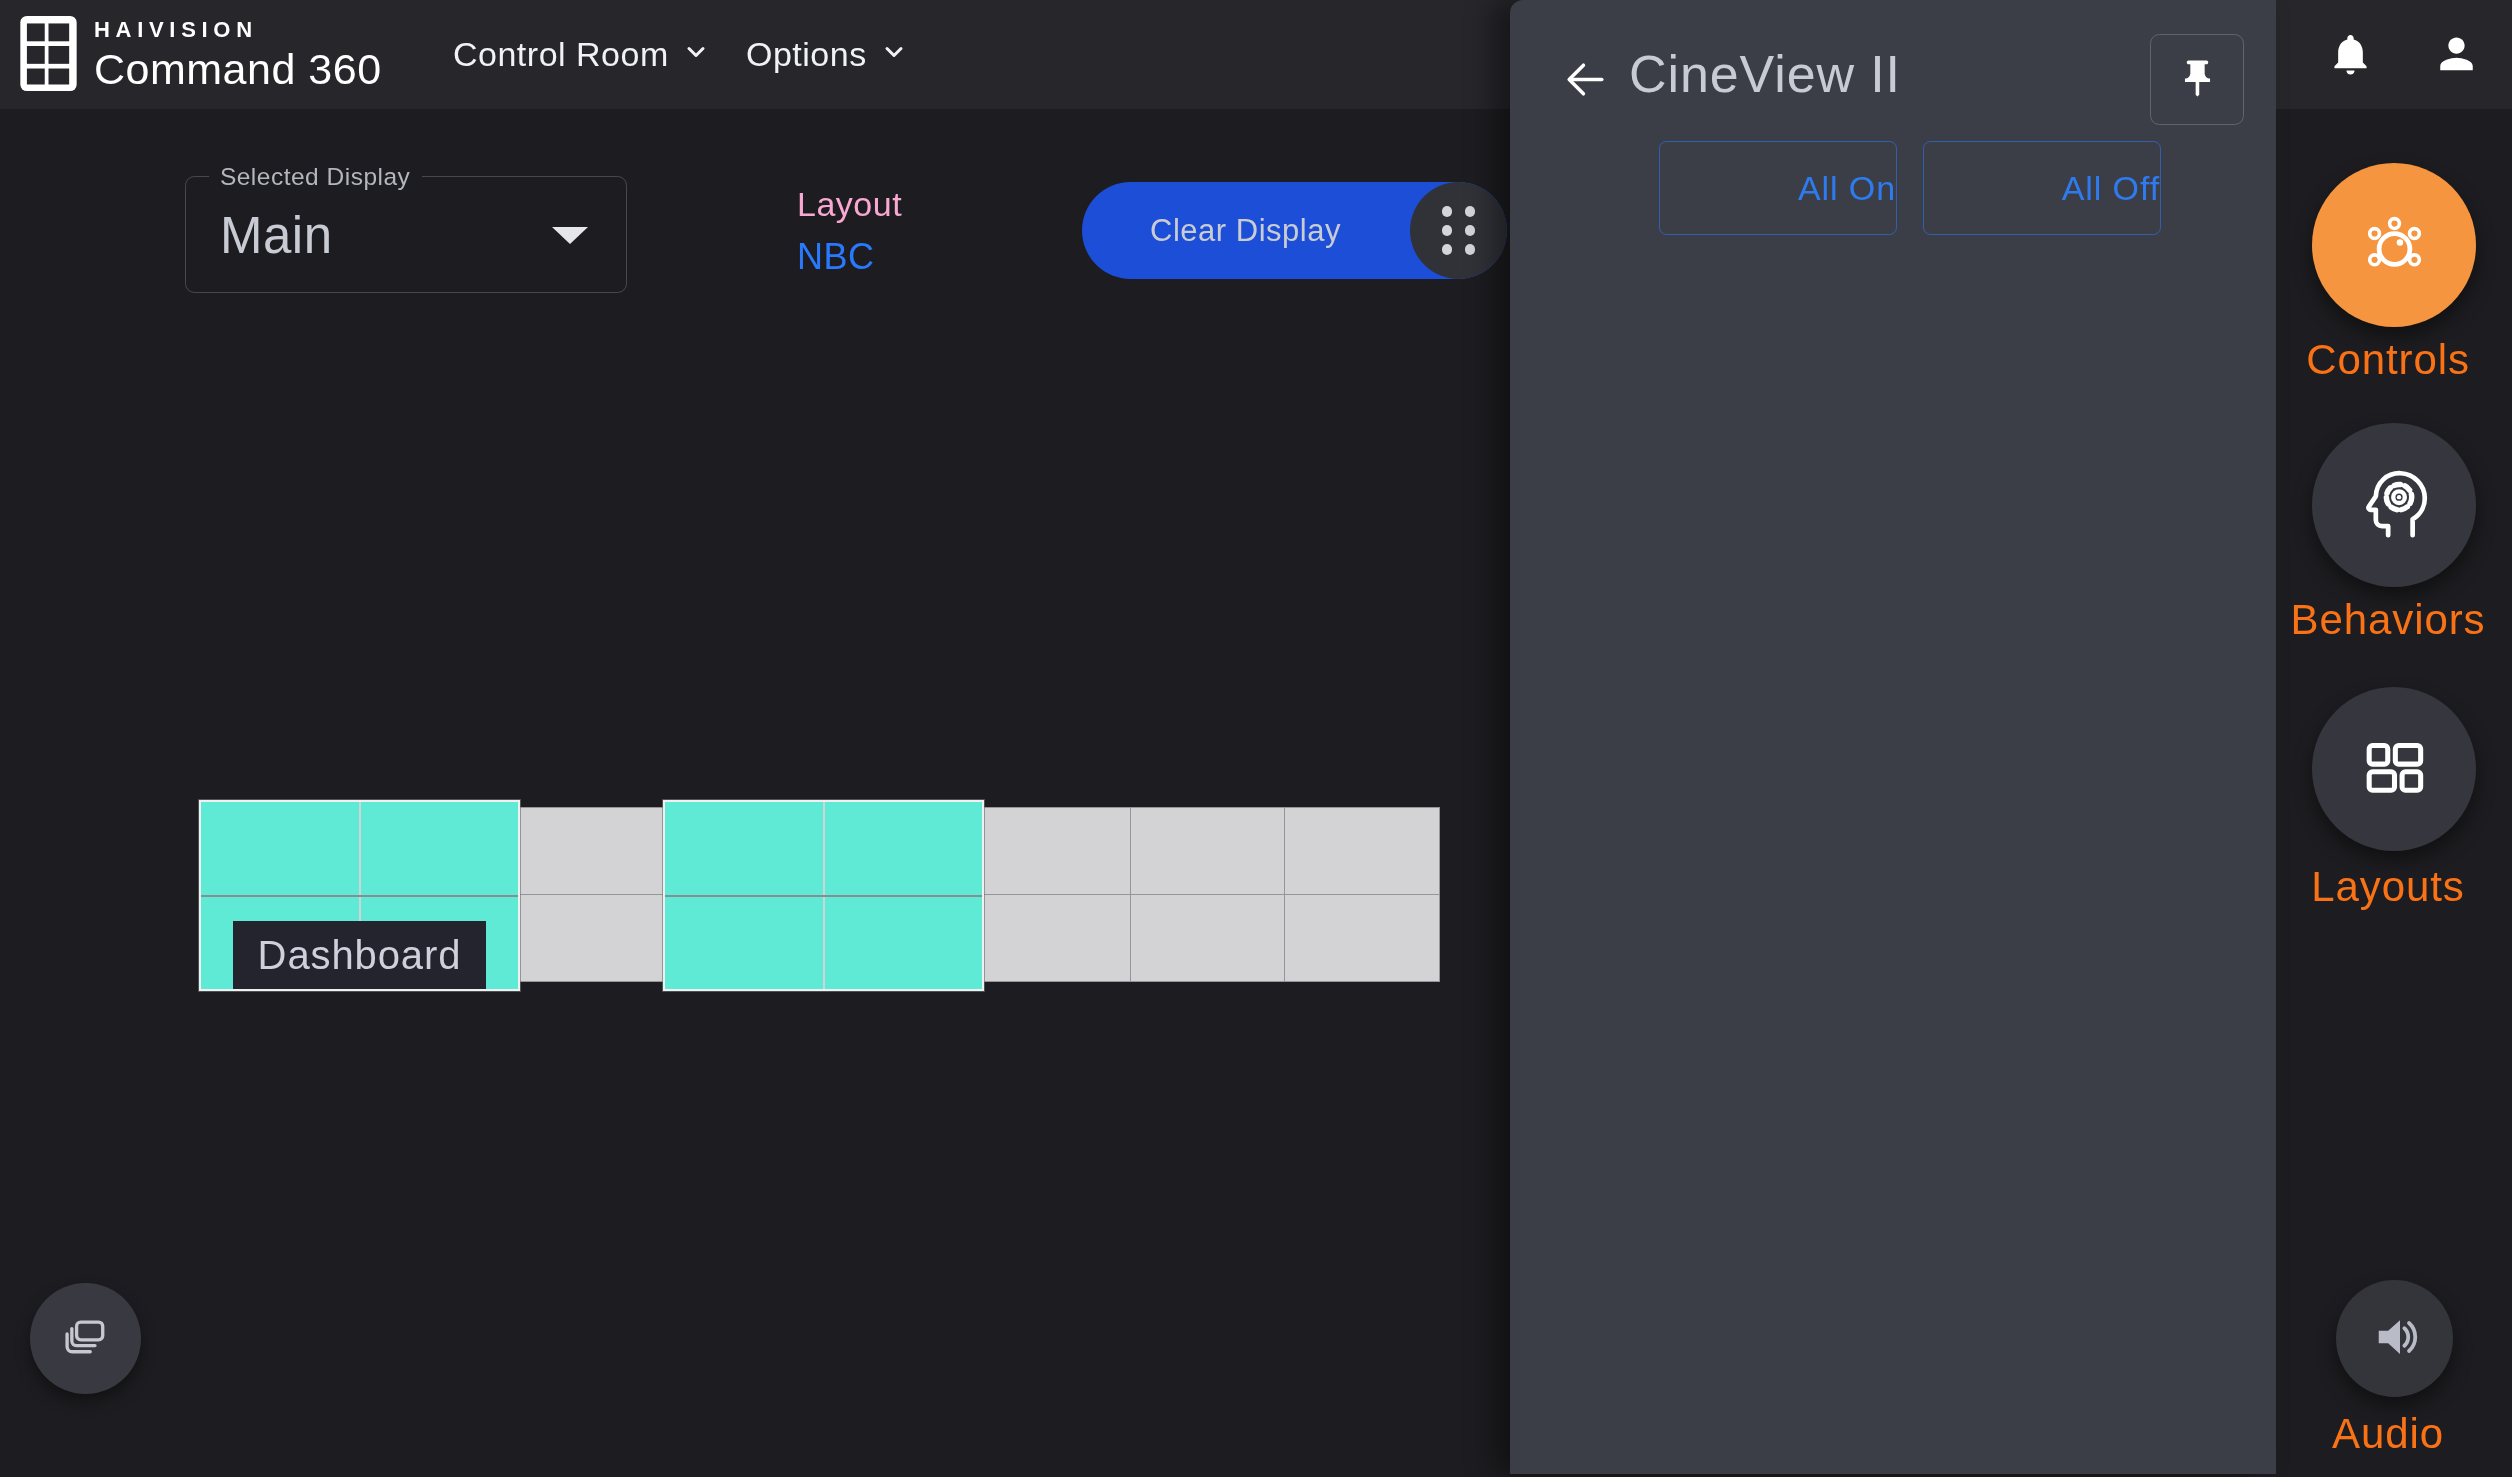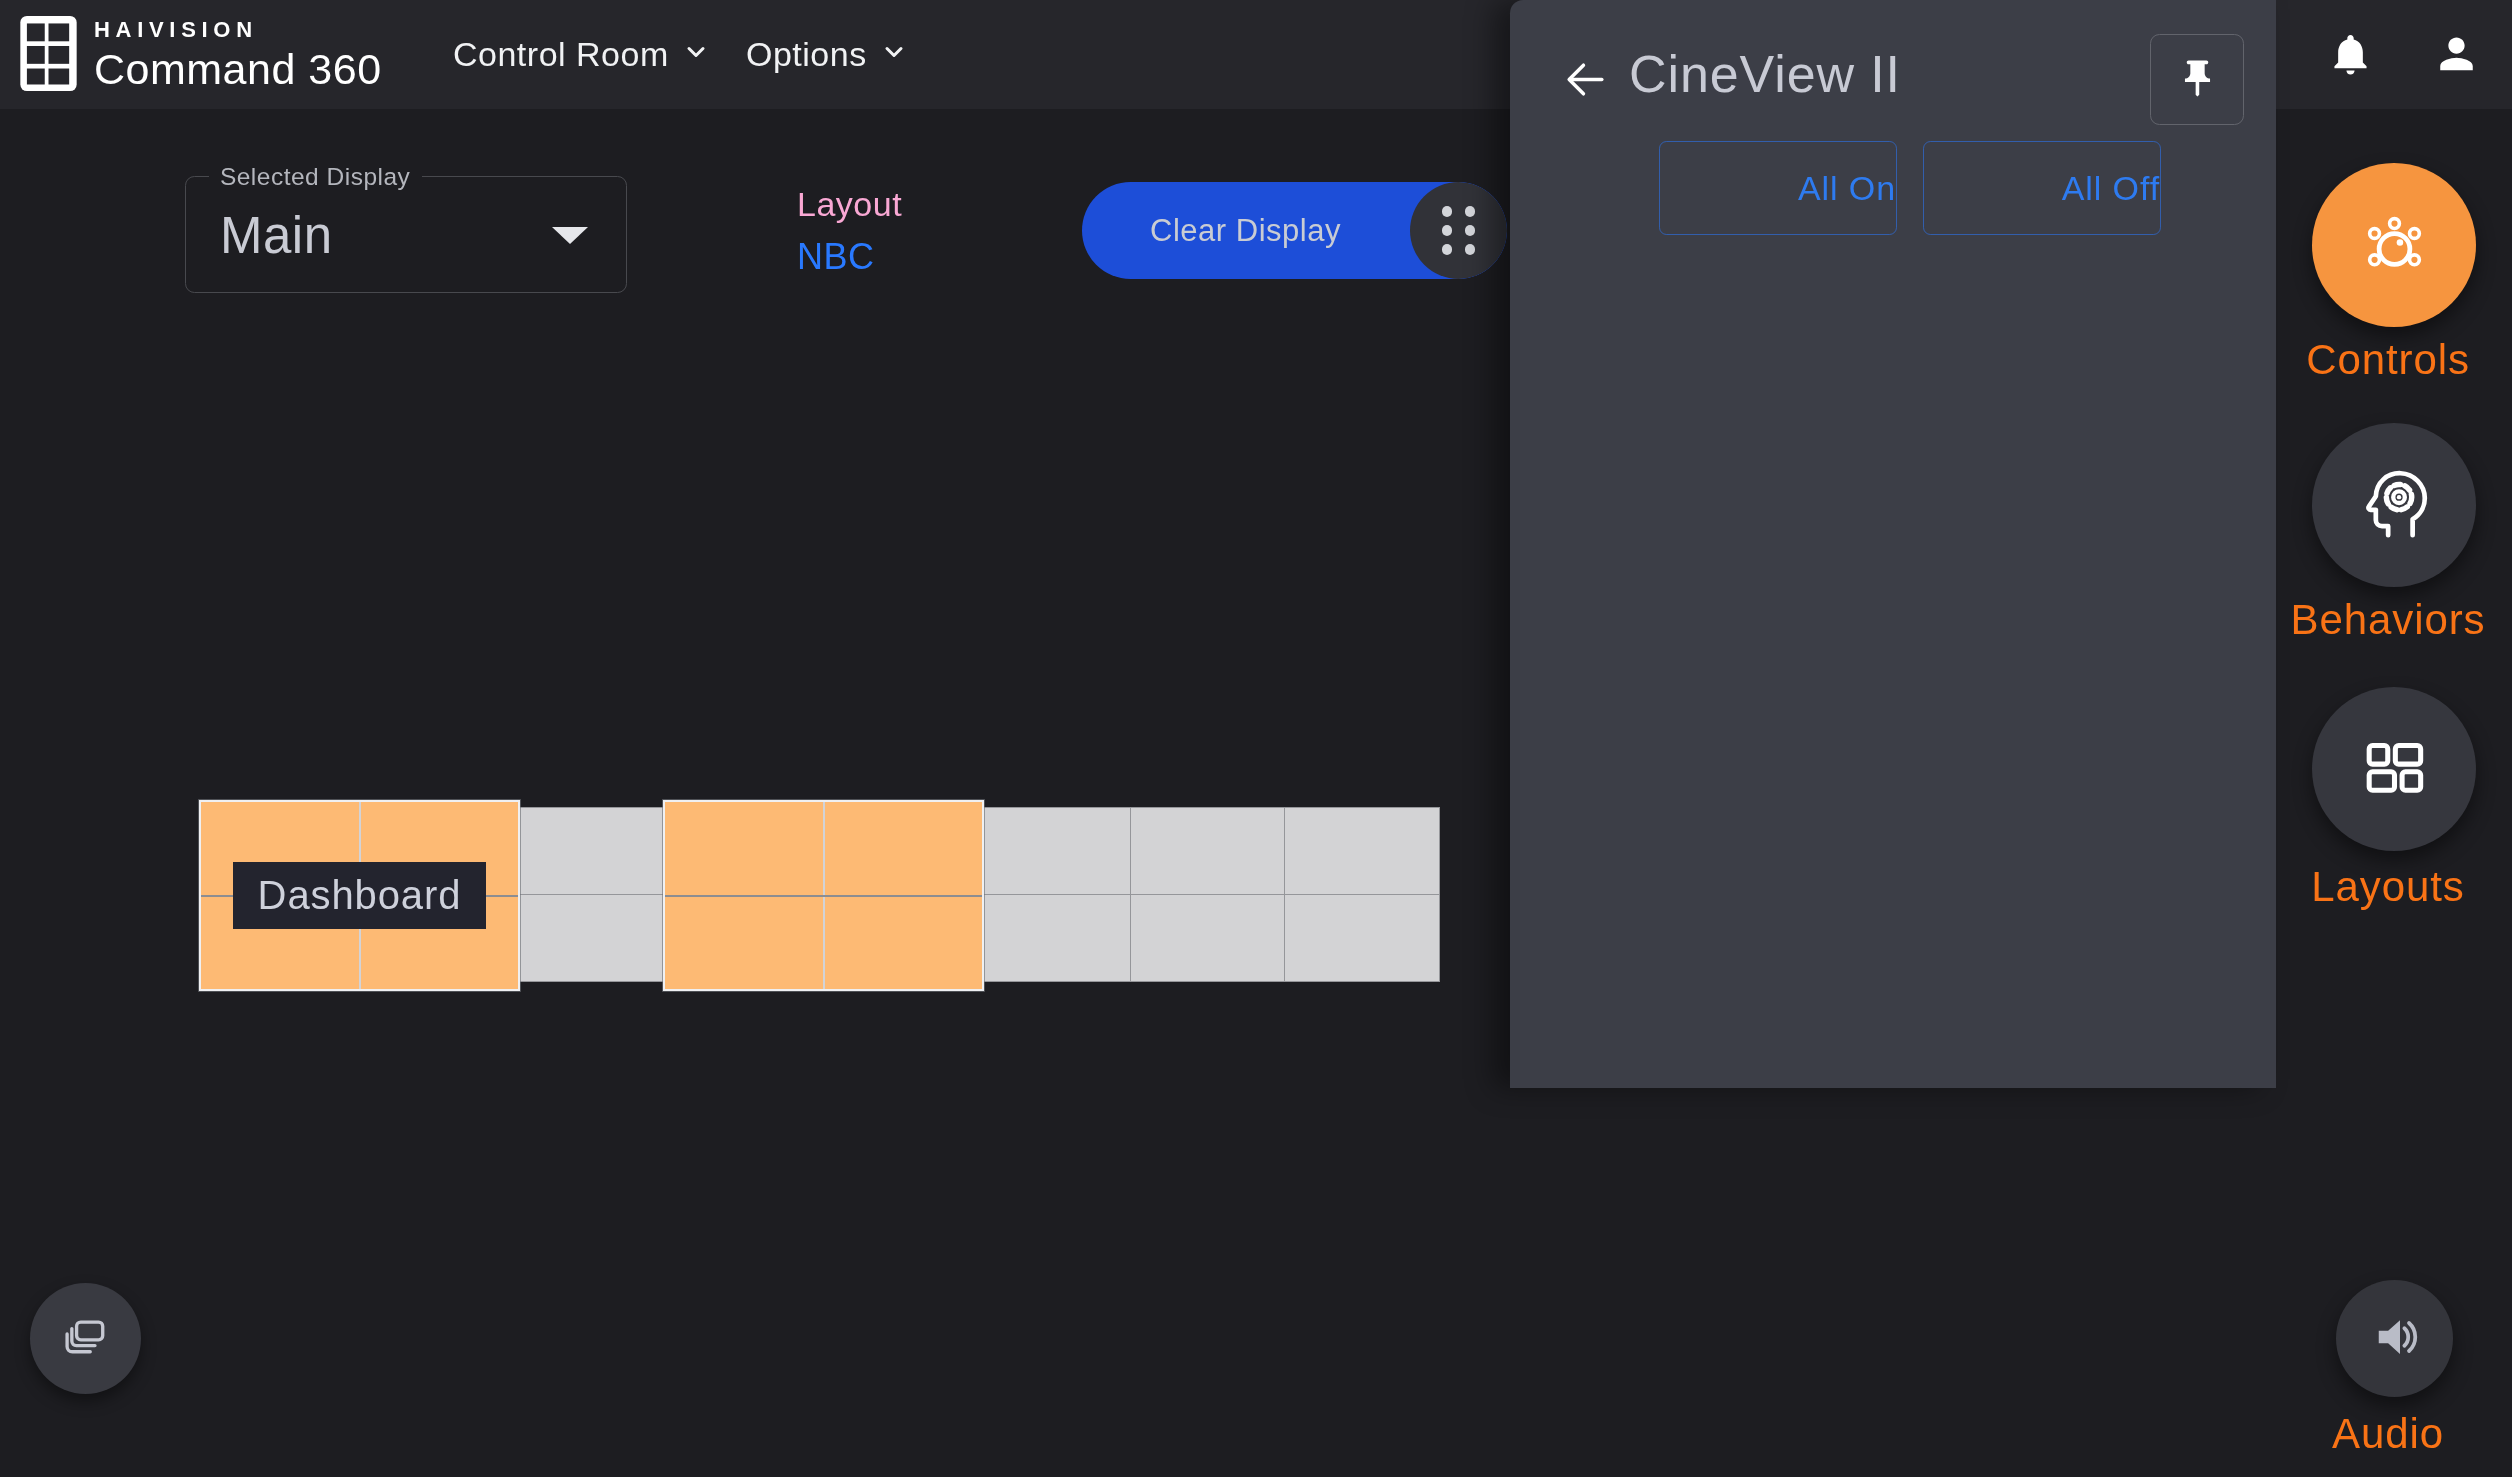--- a/index.html
+++ b/index.html
@@ -40,34 +40,34 @@
     background:#313238;display:flex;align-items:center;justify-content:center;cursor:grab}
   .grip-dots{display:grid;grid-template-columns:repeat(2,10.4px);grid-template-rows:repeat(3,10.4px);gap:8.5px 12.3px}
   .grip-dots span{width:10.4px;height:10.4px;border-radius:50%;background:#d3d5da}
   
   .wall-grid{position:absolute;left:204px;top:807px;width:1236px;height:175px;background:#d3d3d5;
     border:0.9px solid #95969a;box-sizing:border-box;display:grid;
     grid-template-columns:repeat(8,1fr);grid-template-rows:1fr 1fr}
   .grid-cell{border-right:0.9px solid #95969a;border-bottom:0.9px solid #95969a}
   .grid-cell:nth-child(8n){border-right:none}
   .grid-cell:nth-child(n+9){border-bottom:none}
-  .window{position:absolute;background:#fdba74;border:2.8px solid #eff0f2;
-    box-shadow:0 0 0 0.9px rgba(110,112,118,.7);display:flex;align-items:center;justify-content:center;cursor:move}
+  .window{position:absolute;background:#5eead4;border:2.8px solid #eff0f2;
+    box-shadow:0 0 0 0.9px rgba(110,112,118,.7);display:flex;align-items:flex-end;justify-content:center;cursor:move}
   .win-dashboard{left:199px;top:800px;width:317px;height:187px}
   .win-browser3{left:663px;top:800px;width:317px;height:187px}
   .window .vline{position:absolute;left:50%;top:0;bottom:0;width:1.9px;margin-left:-0.9px;background:#d2d3d7}
   .window .hline{position:absolute;top:50%;left:0;right:0;height:1.9px;margin-top:-0.9px;background:#8c8d91}
   .window-label{position:relative;z-index:2;background:#23242e;color:#ced1db;font-size:40px;
     padding:11.3px 24.5px;letter-spacing:0.9px;white-space:nowrap}
   
   .overview-btn{position:absolute;left:30px;top:1283px;width:111px;height:111px;border-radius:50%;
     background:#393a41;box-shadow:0 7.5px 15px rgba(0,0,0,.4);display:flex;align-items:center;
     justify-content:center;cursor:pointer}
   
-  .panel{position:absolute;left:1510px;top:0;width:766px;height:1088px;background:#3c3e47;
+  .panel{position:absolute;left:1510px;top:0;width:766px;height:1474px;background:#3c3e47;
     border-top-left-radius:13.2px;box-shadow:-17px 0 28px rgba(0,0,0,.4);z-index:5}
   .panel-back{position:absolute;left:49px;top:53px;width:53px;height:53px;display:flex;
     align-items:center;justify-content:center;cursor:pointer}
   .panel-title{position:absolute;left:119px;top:44px;font-size:52px;color:#c8cad4;letter-spacing:0.9px}
   .pin-btn{position:absolute;left:640px;top:34px;width:92px;height:89px;border:0.9px solid #62646c;
     border-radius:9.4px;display:flex;align-items:center;justify-content:center;cursor:pointer}
   .panel-btn{position:absolute;top:141px;width:236px;height:92px;border:0.9px solid rgba(41,121,255,.55);
     border-radius:7.5px;color:#2e7bf0;font-size:34px;display:flex;align-items:center;justify-content:flex-end;
     letter-spacing:0.9px;background:transparent;cursor:pointer}
   .btn-all-on{left:149px}

